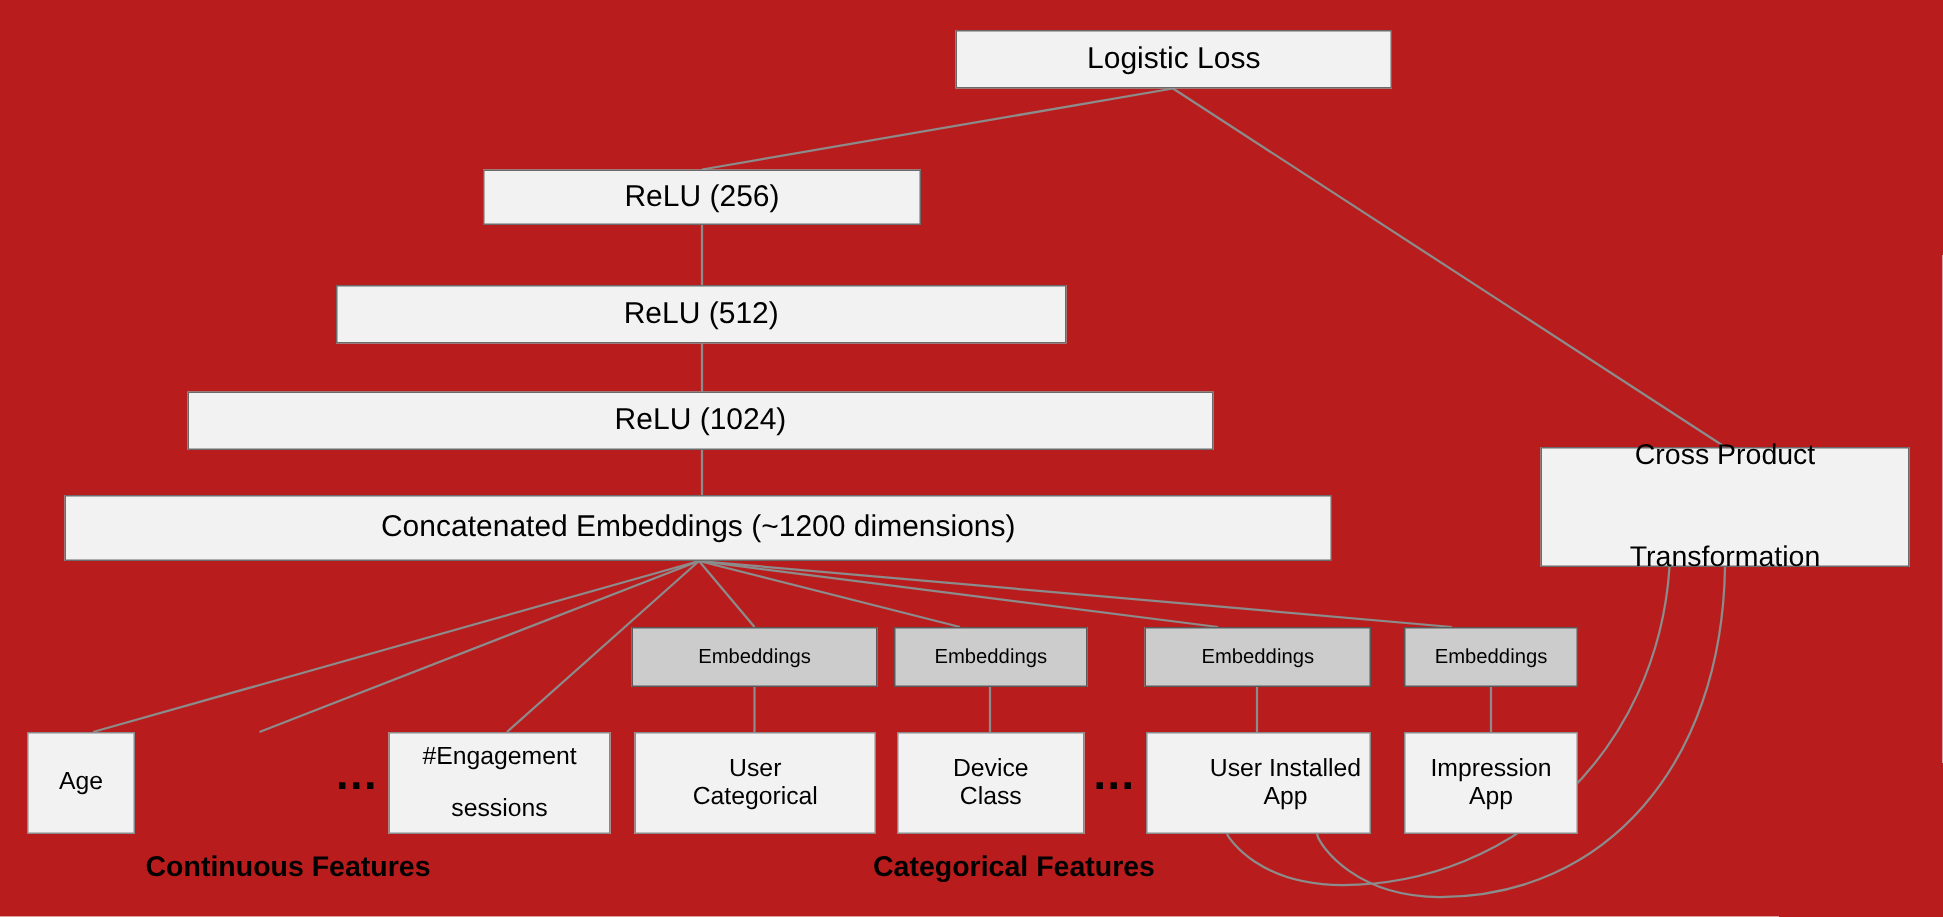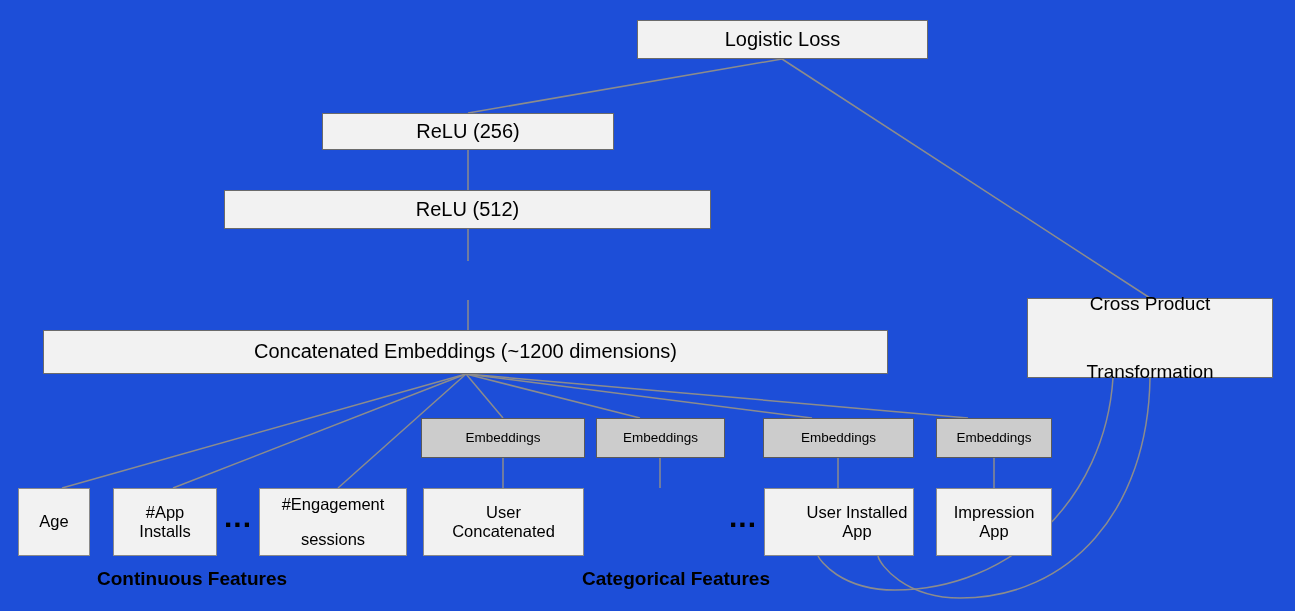--- a/index.html
+++ b/index.html
@@ -8,21 +8,21 @@
     background: #ffffff;
   }
   body {
     font-family: "Liberation Sans", sans-serif;
     -webkit-font-smoothing: antialiased;
   }
   #canvas {
     position: relative;
     width: 1295px;
     height: 611px;
-    background: #1d4ed8;
+    background: #b91c1c;
     overflow: hidden;
   }
   #edges {
     position: absolute;
     left: 0;
     top: 0;
     width: 1295px;
     height: 611px;
     pointer-events: none;
   }
@@ -116,20 +116,23 @@
   </div>
 
   <div class="node big" style="left:322px; top:113px; width:292px; height:37px;">
     <span>ReLU (256)</span>
   </div>
 
   <div class="node big" style="left:224px; top:190px; width:487px; height:39px;">
     <span>ReLU (512)</span>
   </div>
 
+  <div class="node big" style="left:125px; top:261px; width:684px; height:39px;">
+    <span>ReLU (1024)</span>
+  </div>
 
   <div class="node big" style="left:43px; top:330px; width:845px; height:44px;">
     <span>Concatenated Embeddings (~1200 dimensions)</span>
   </div>
 
   <div class="node cross" style="left:1027px; top:298px; width:246px; height:80px; flex-direction:column;">
     <span>Cross Product</span>
     <span>Transformation</span>
   </div>
 
@@ -142,32 +145,32 @@
   <div class="node emb" style="left:763px; top:418px; width:151px; height:40px;">
     <span>Embeddings</span>
   </div>
   <div class="node emb" style="left:936px; top:418px; width:116px; height:40px;">
     <span>Embeddings</span>
   </div>
 
   <div class="node feat" style="left:18px; top:488px; width:72px; height:68px; flex-direction:column;">
     <span>Age</span>
   </div>
-  <div class="node feat" style="left:113px; top:488px; width:104px; height:68px; flex-direction:column;">
-    <span>#App</span>
-    <span>Installs</span>
-  </div>
   <div class="node feat" style="left:259px; top:488px; width:148px; height:68px; flex-direction:column;gap:15px;">
     <span>#Engagement</span>
     <span>sessions</span>
   </div>
 
   <div class="node feat" style="left:423px; top:488px; width:161px; height:68px; flex-direction:column;">
     <span>User</span>
-    <span>Concatenated</span>
+    <span>Categorical</span>
+  </div>
+  <div class="node feat" style="left:598px; top:488px; width:125px; height:68px; flex-direction:column;">
+    <span>Device</span>
+    <span>Class</span>
   </div>
   <div class="node feat" style="left:764px; top:488px; width:150px; height:68px; flex-direction:column;padding-left:36px;">
     <span>User Installed</span>
     <span>App</span>
   </div>
   <div class="node feat" style="left:936px; top:488px; width:116px; height:68px; flex-direction:column;">
     <span>Impression</span>
     <span>App</span>
   </div>
 

